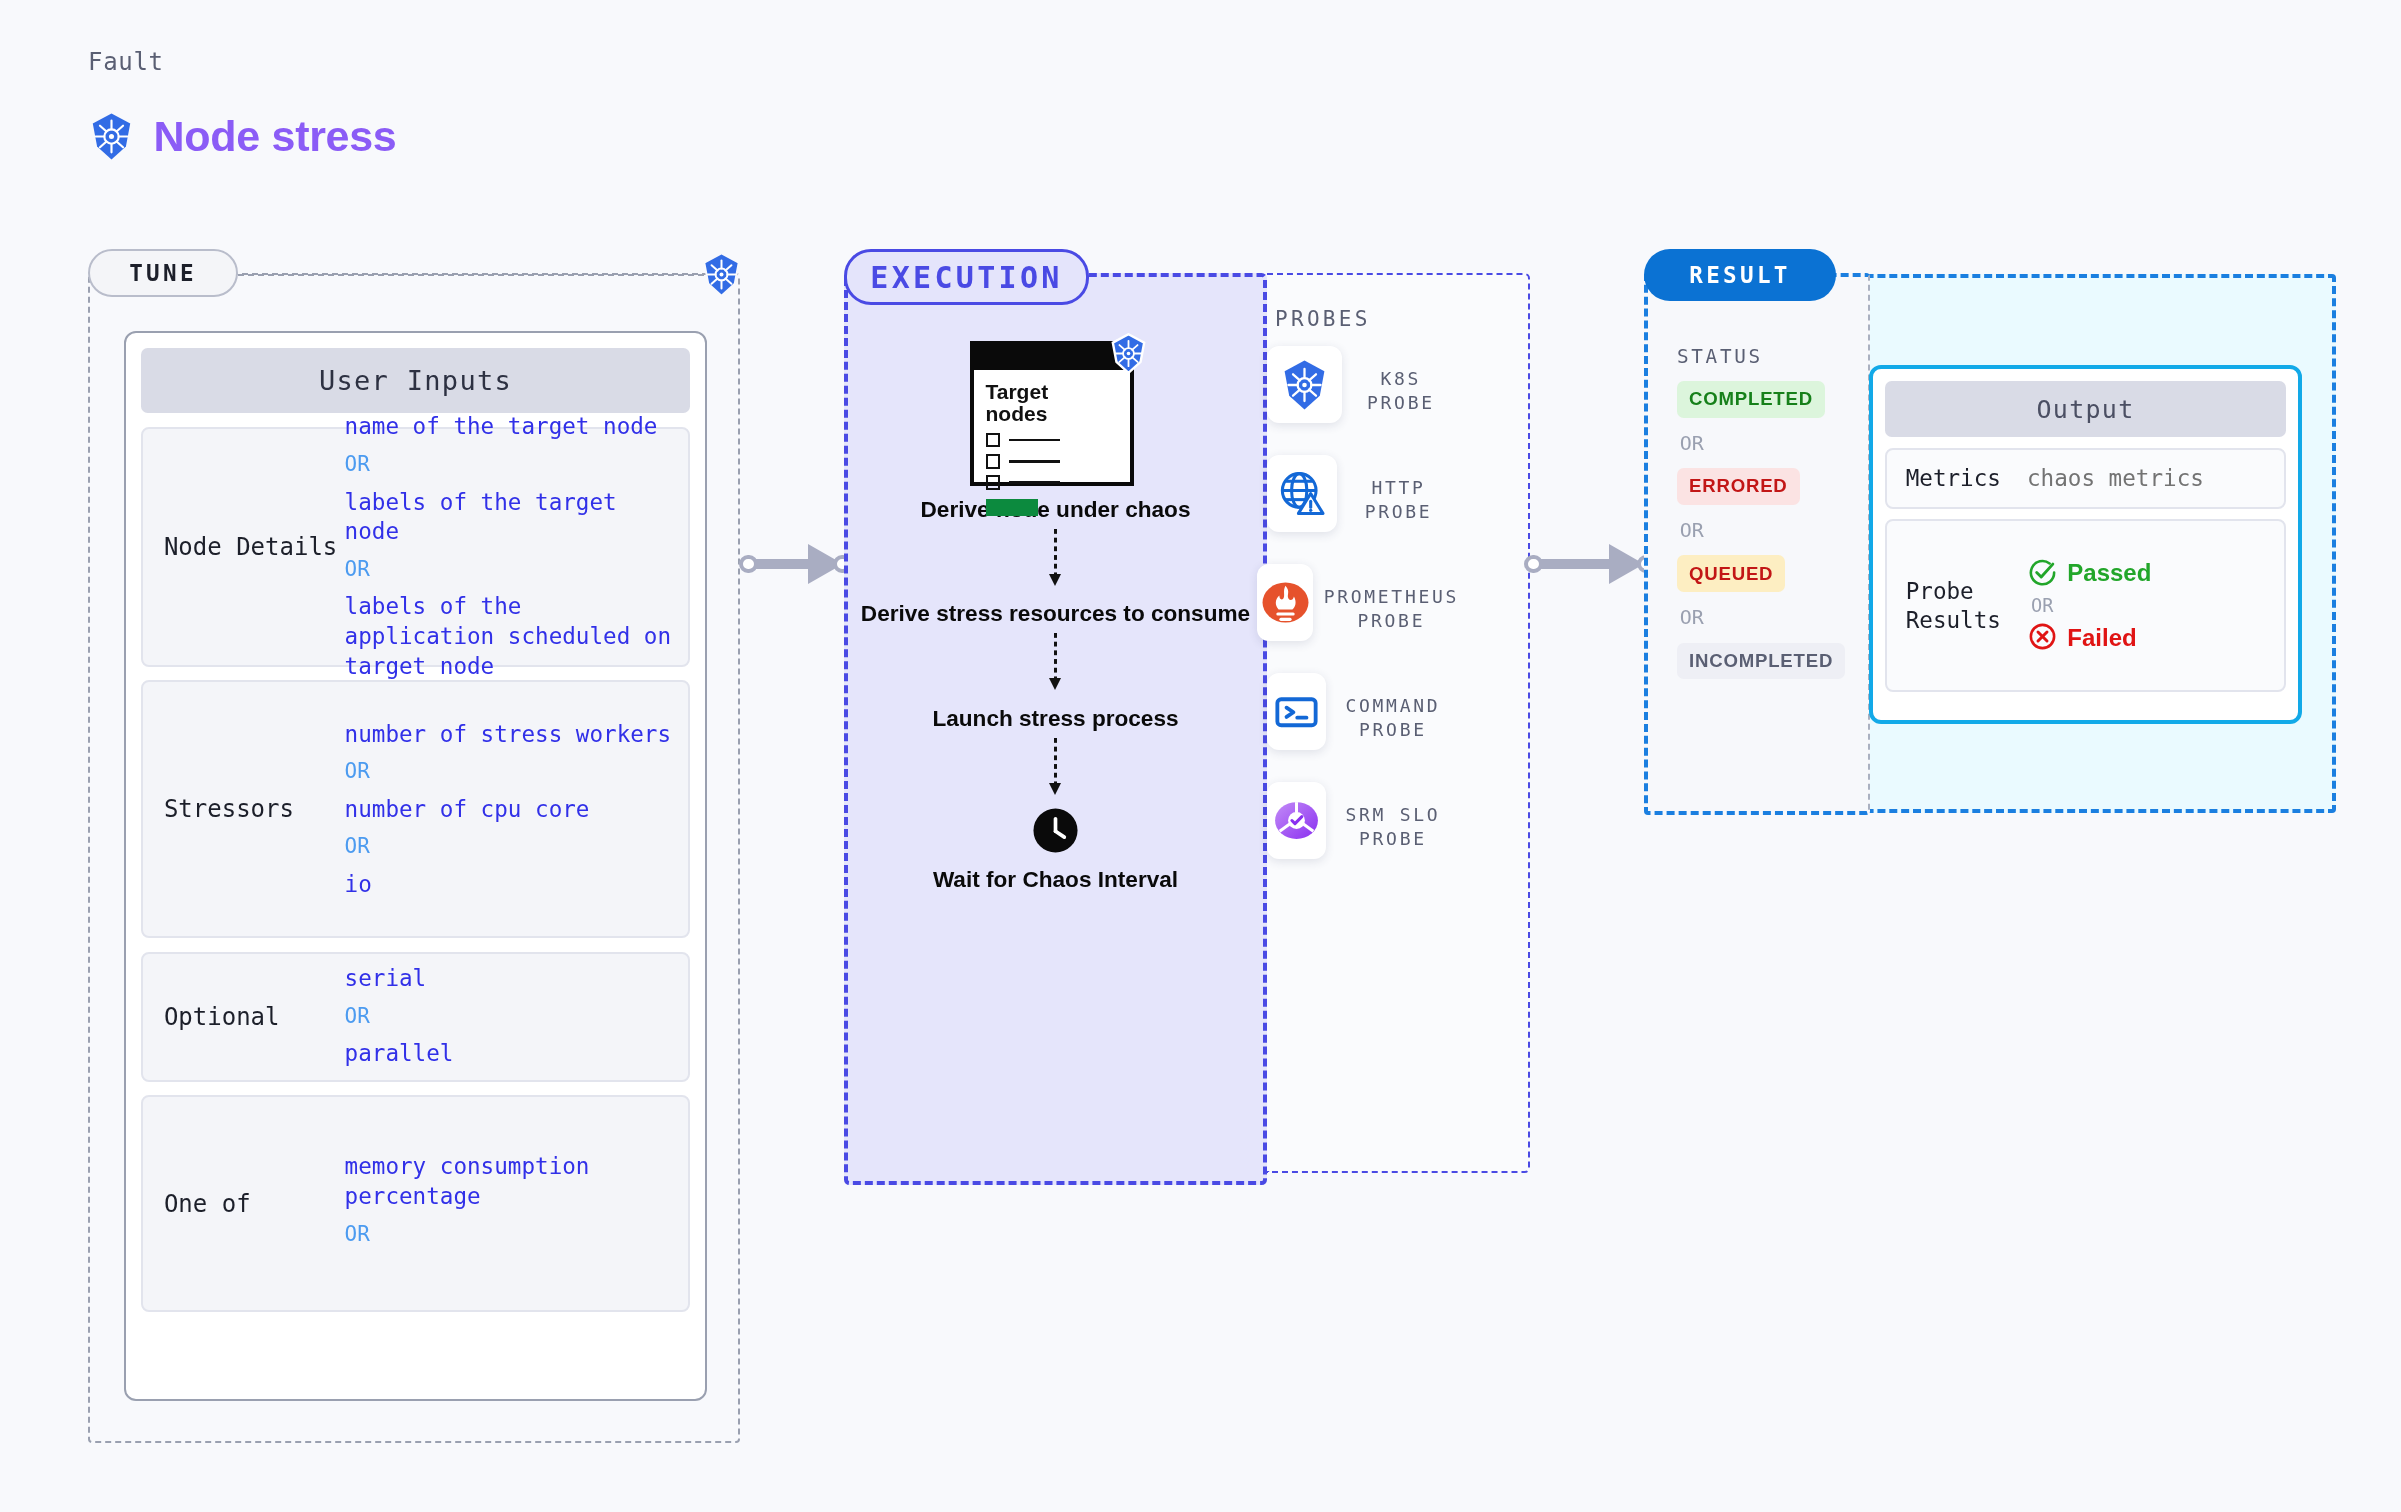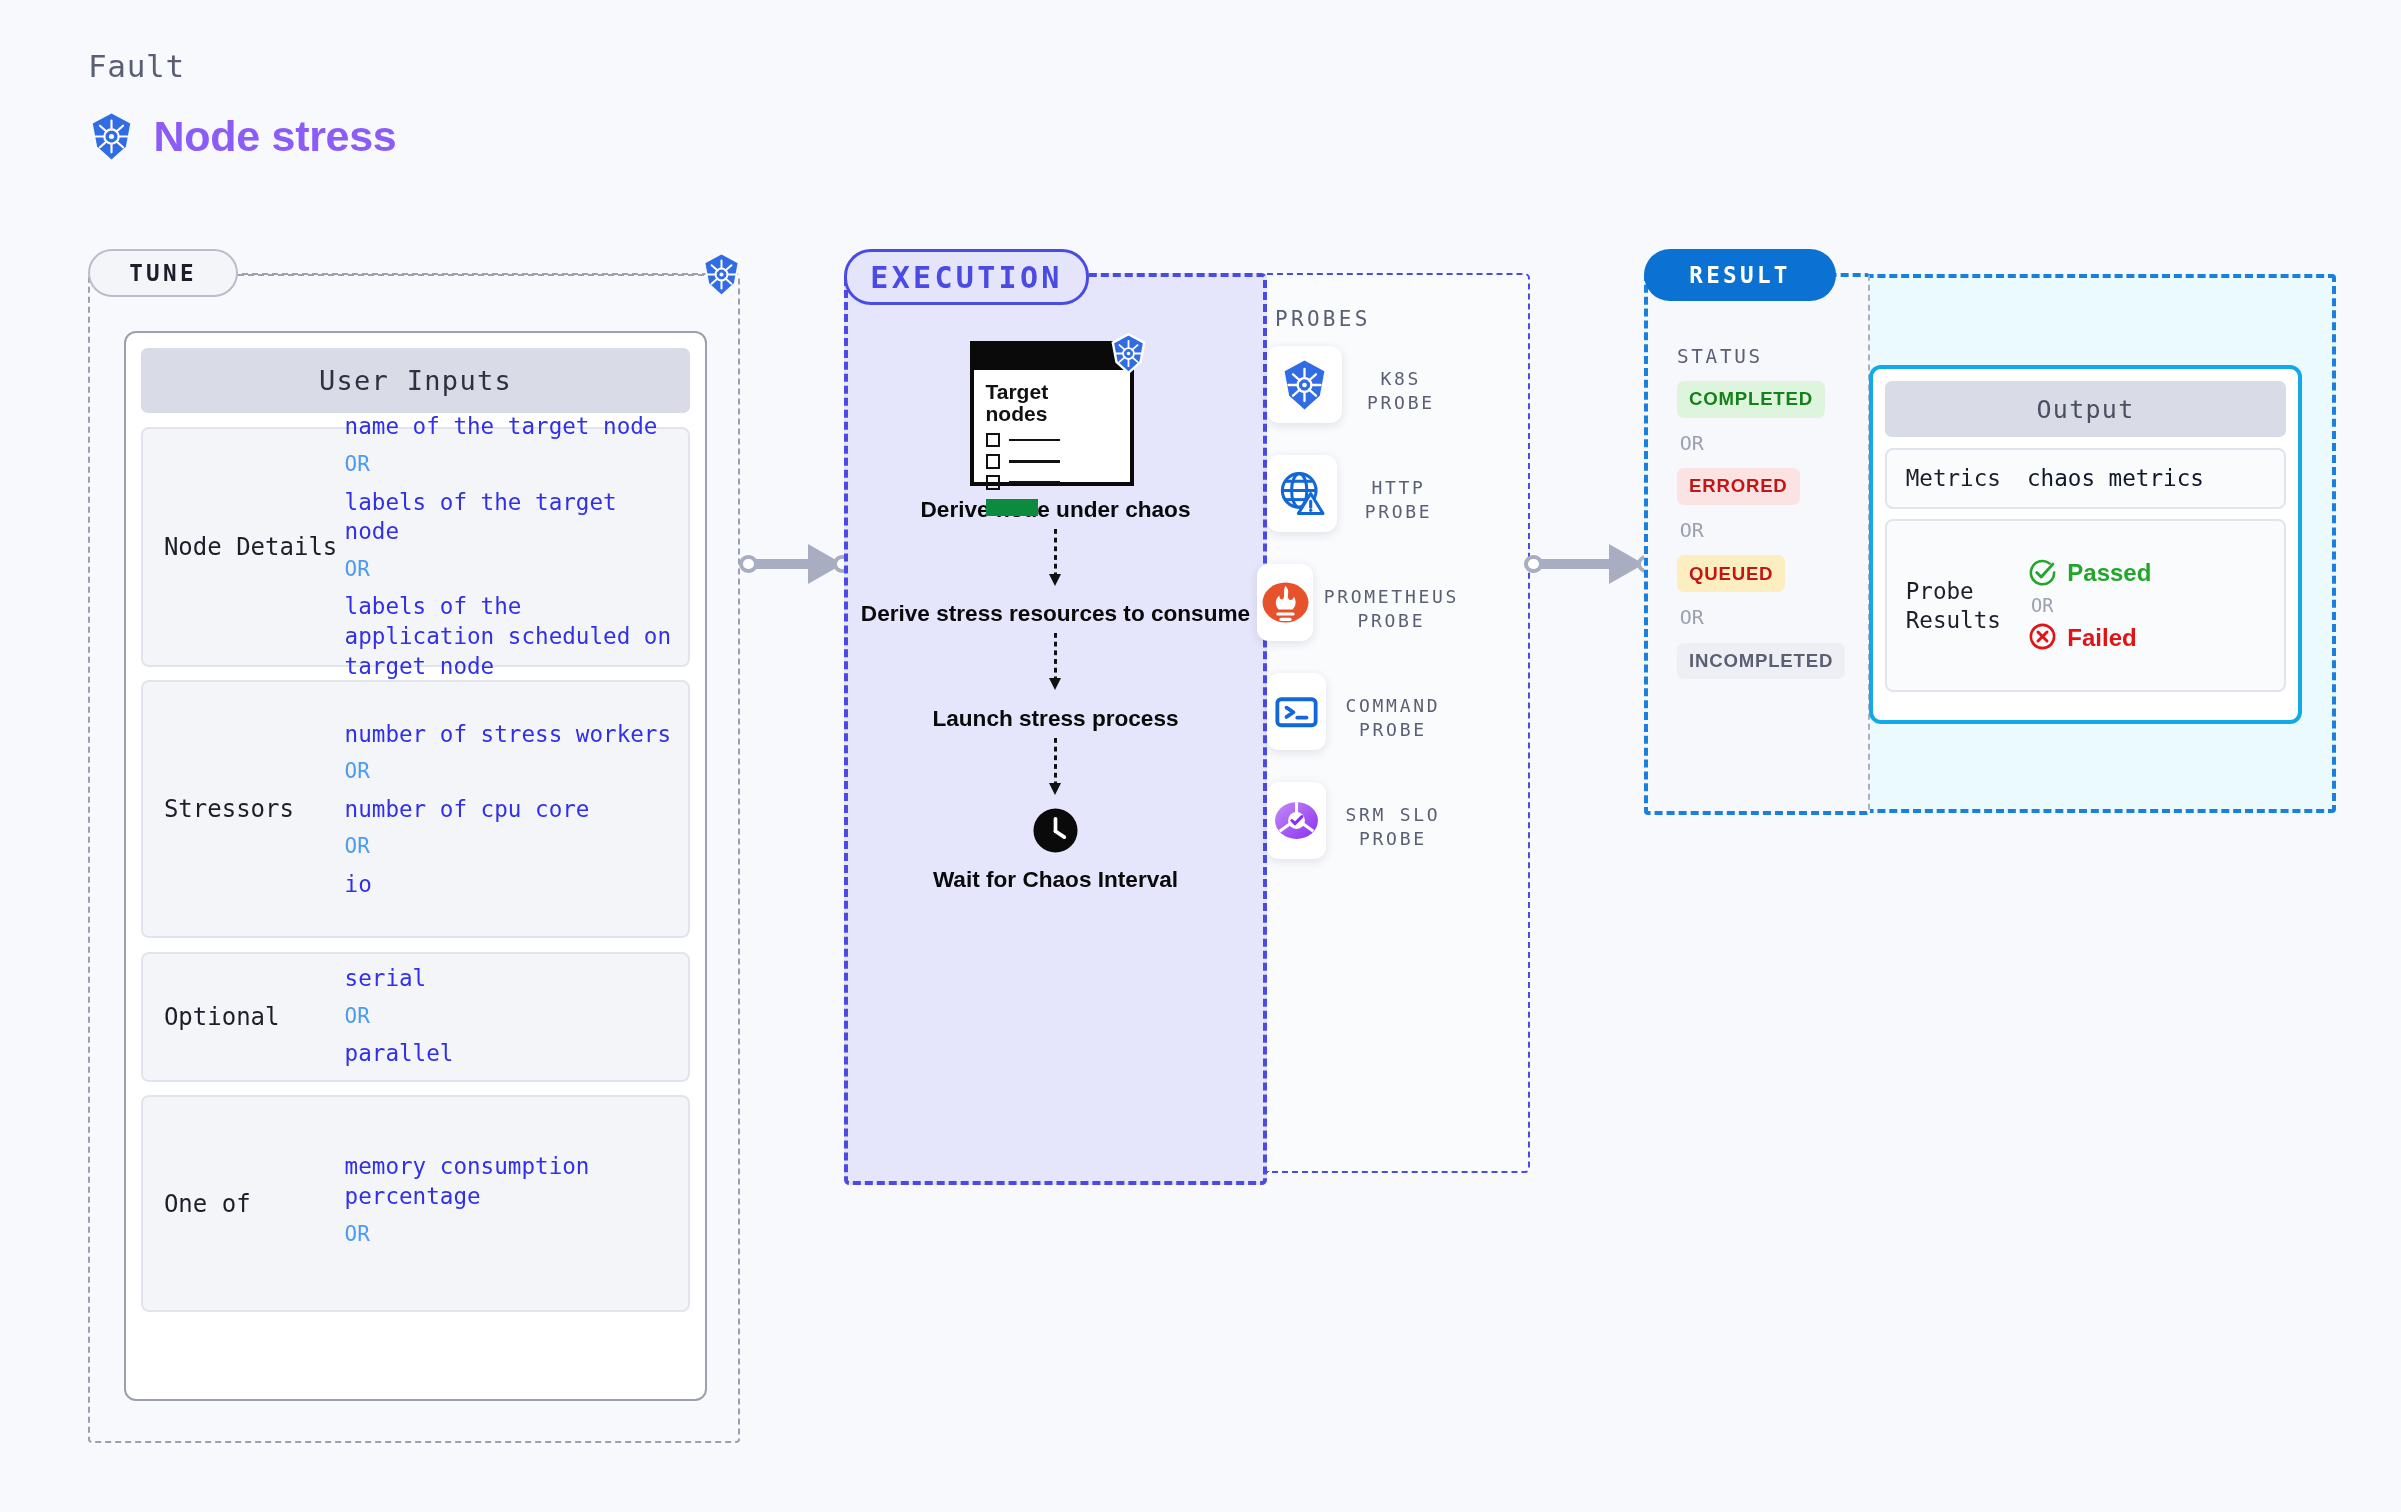--- a/index.html
+++ b/index.html
@@ -8,21 +8,21 @@
     background: #f8f9fc;
     font-family: "Liberation Sans", sans-serif;
     overflow: hidden;
   }
   .page { position: relative; width: 2401px; height: 1512px; }
 
   
   .fault-label {
     position: absolute; left: 88px; top: 48px;
     font-family: "DejaVu Sans Mono", monospace;
-    font-size: 31px; color: #5a5f73; letter-spacing: 0.7px;
+    font-size: 24px; color: #5a5f73; letter-spacing: 0.7px;
   }
   .fault-title-row {
     position: absolute; left: 88px; top: 112px;
     display: flex; align-items: center; gap: 18.6px;
   }
   .fault-title {
     font-size: 43px; font-weight: bold; color: #8b5cf6; letter-spacing: -0.3px;
   }
 
   
@@ -223,21 +223,21 @@
     border-radius: 8px; display: flex; align-items: center; padding: 13.3px 12px;
   }
   .out-row-label {
     width: 128px; flex: 0 0 128px; padding-left: 6.7px;
     font-family: "DejaVu Sans Mono", monospace; font-size: 22.6px; color: #1c1f2a;
     line-height: 1.25;
   }
   .out-metrics { height: 61px; }
   .out-probe   { height: 173px; }
   .out-val {
-    font-family: "DejaVu Sans Mono", monospace; font-size: 22.6px; color: #0f172a;
+    font-family: "DejaVu Sans Mono", monospace; font-size: 22.6px; color: #737373;
   }
   .probe-res-col { display: flex; flex-direction: column; gap: 5.3px; }
   .res-line { display: flex; align-items: center; gap: 9.3px; }
   .res-text { font-size: 24px; font-weight: bold; }
   .res-pass { color: #22a62a; }
   .res-fail { color: #e01414; }
   .res-or {
     font-family: "DejaVu Sans Mono", monospace; font-size: 18.6px;
     color: #9aa0b0; margin-left: 4px;
   }

